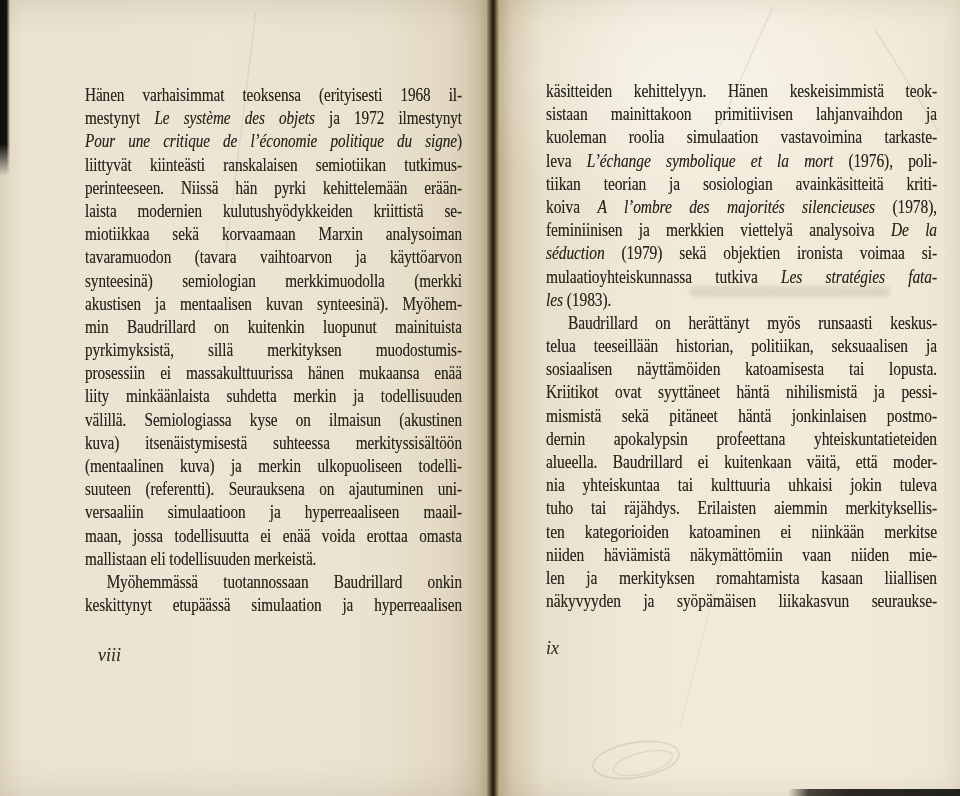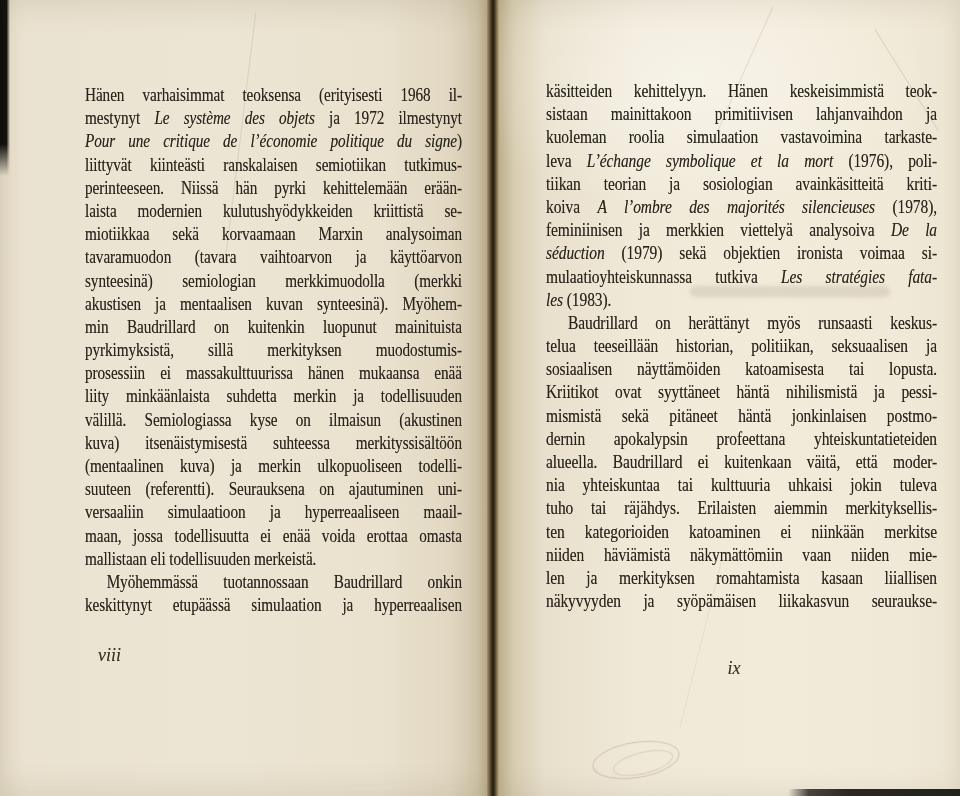--- a/index.html
+++ b/index.html
@@ -82,21 +82,21 @@
     height:23.2px;overflow:hidden;white-space:normal;
   }
   .ln.end{text-align-last:left;-moz-text-align-last:left;}
   .ln.indent{text-indent:27px;}
   .ln i{font-style:italic;}
   .pagenum{
     font-style:italic;font-size:18px;color:#39332a;
     text-shadow:0 0 0.5px rgba(41,36,28,0.4);
   }
   .pn-left{left:98px;top:645px;}
-  .pn-right{left:546px;top:658px;width:376px;text-align:center;}
+  .pn-right{left:546px;top:638px;width:376px;text-align:left;}
 </style>
 </head>
 <body>
 
 <div class="abs page-left"></div>
 <div class="abs gutter"></div>
 <div class="abs page-right"></div>
 
 <div class="abs edge-black-topleft"></div>
 <div class="abs edge-dark-bottomright"></div>

